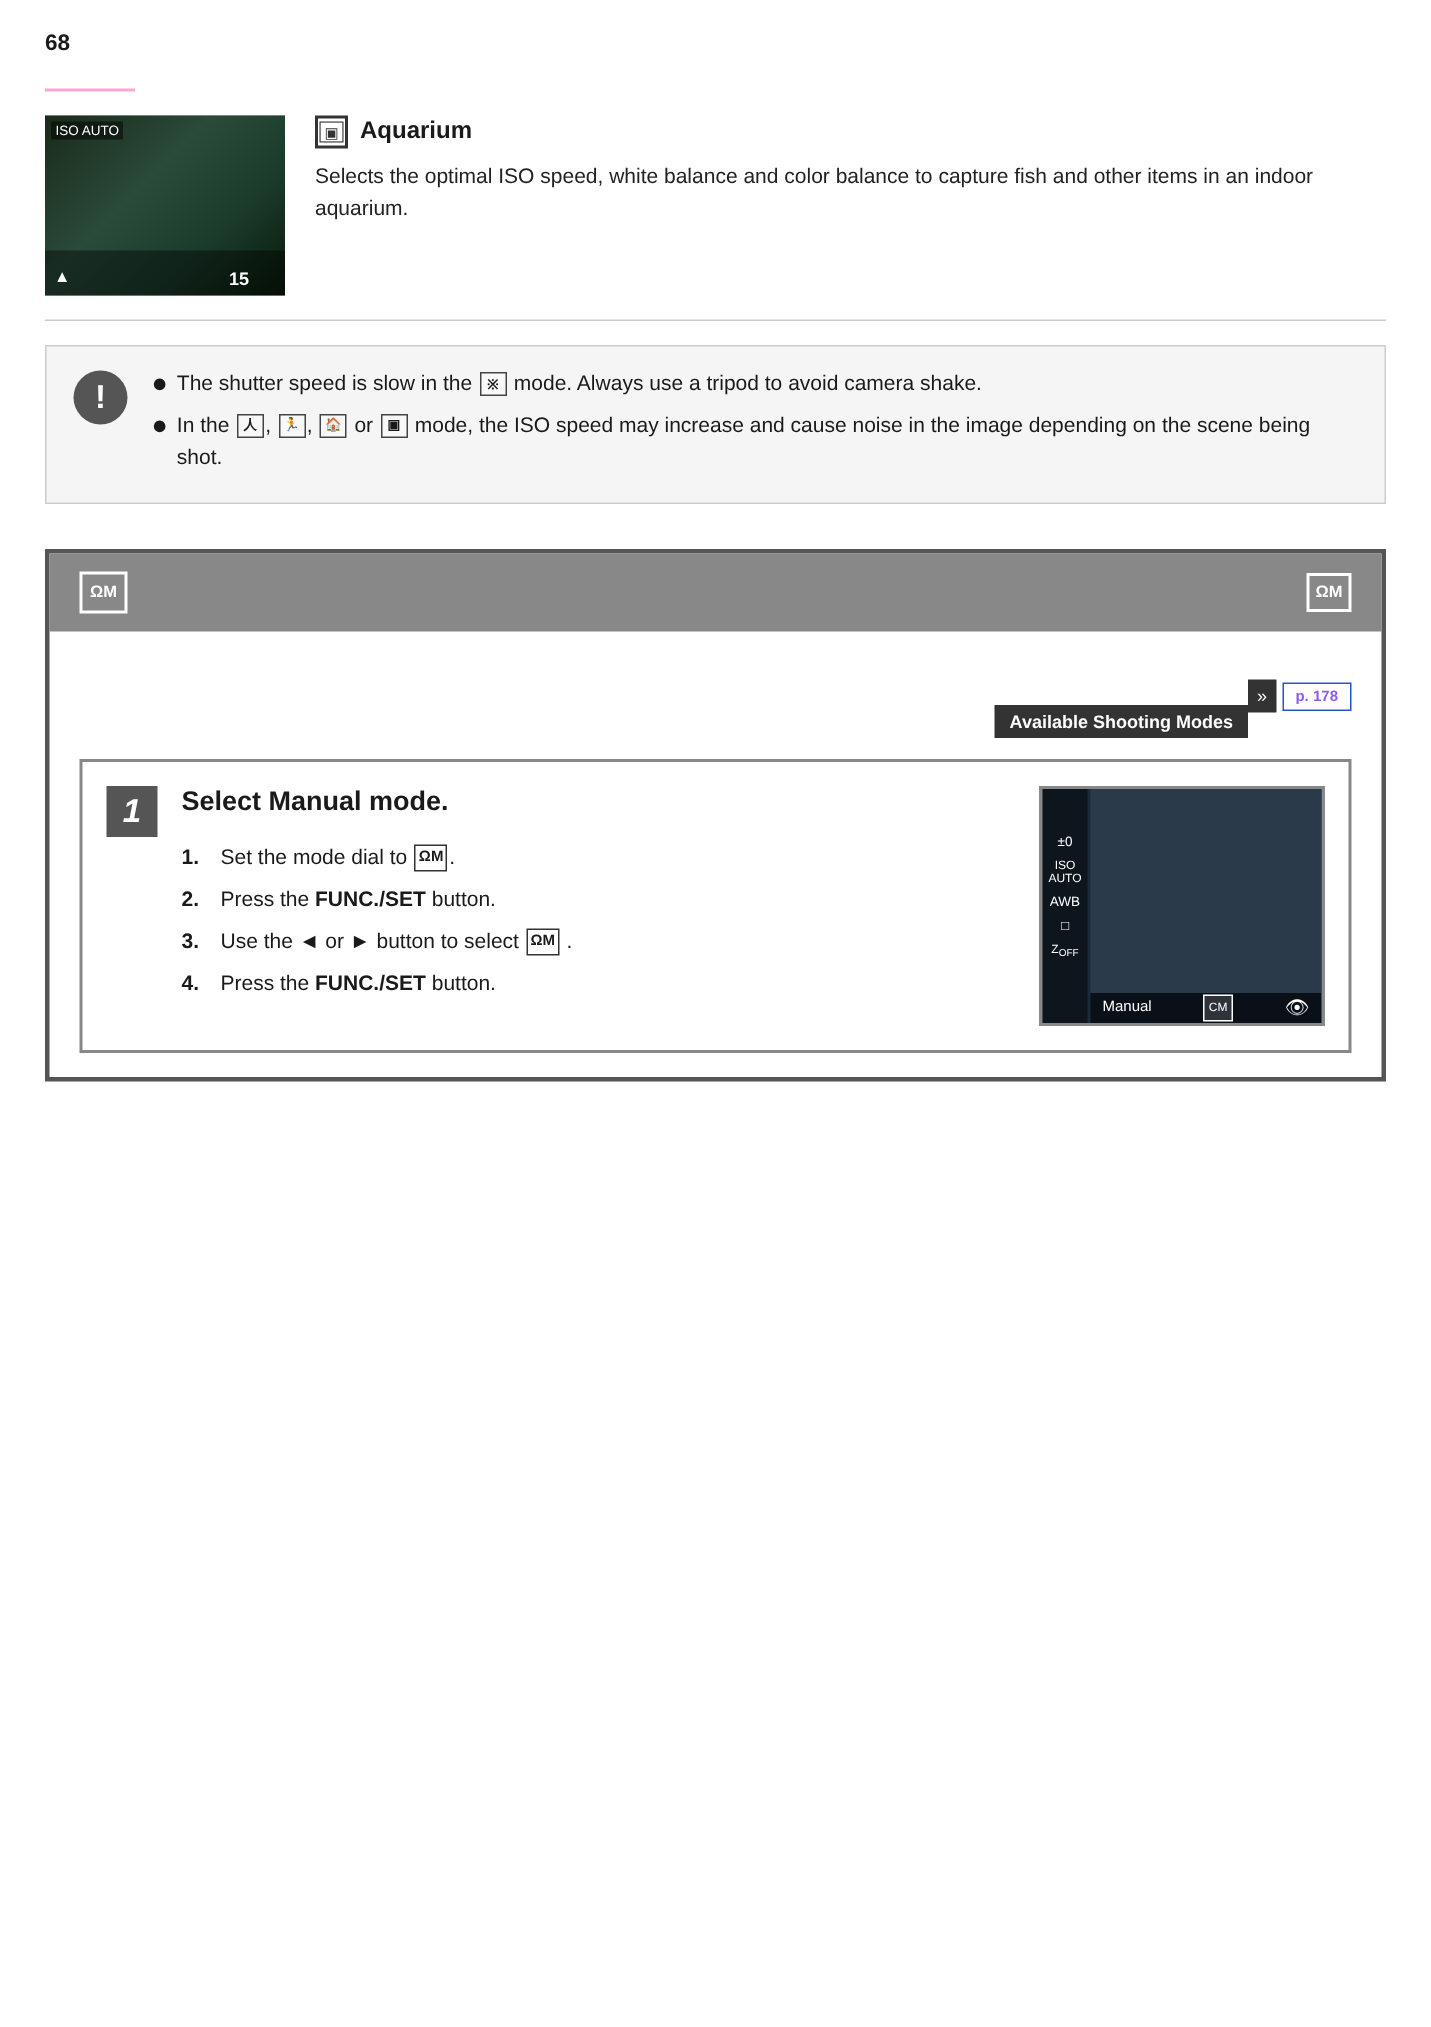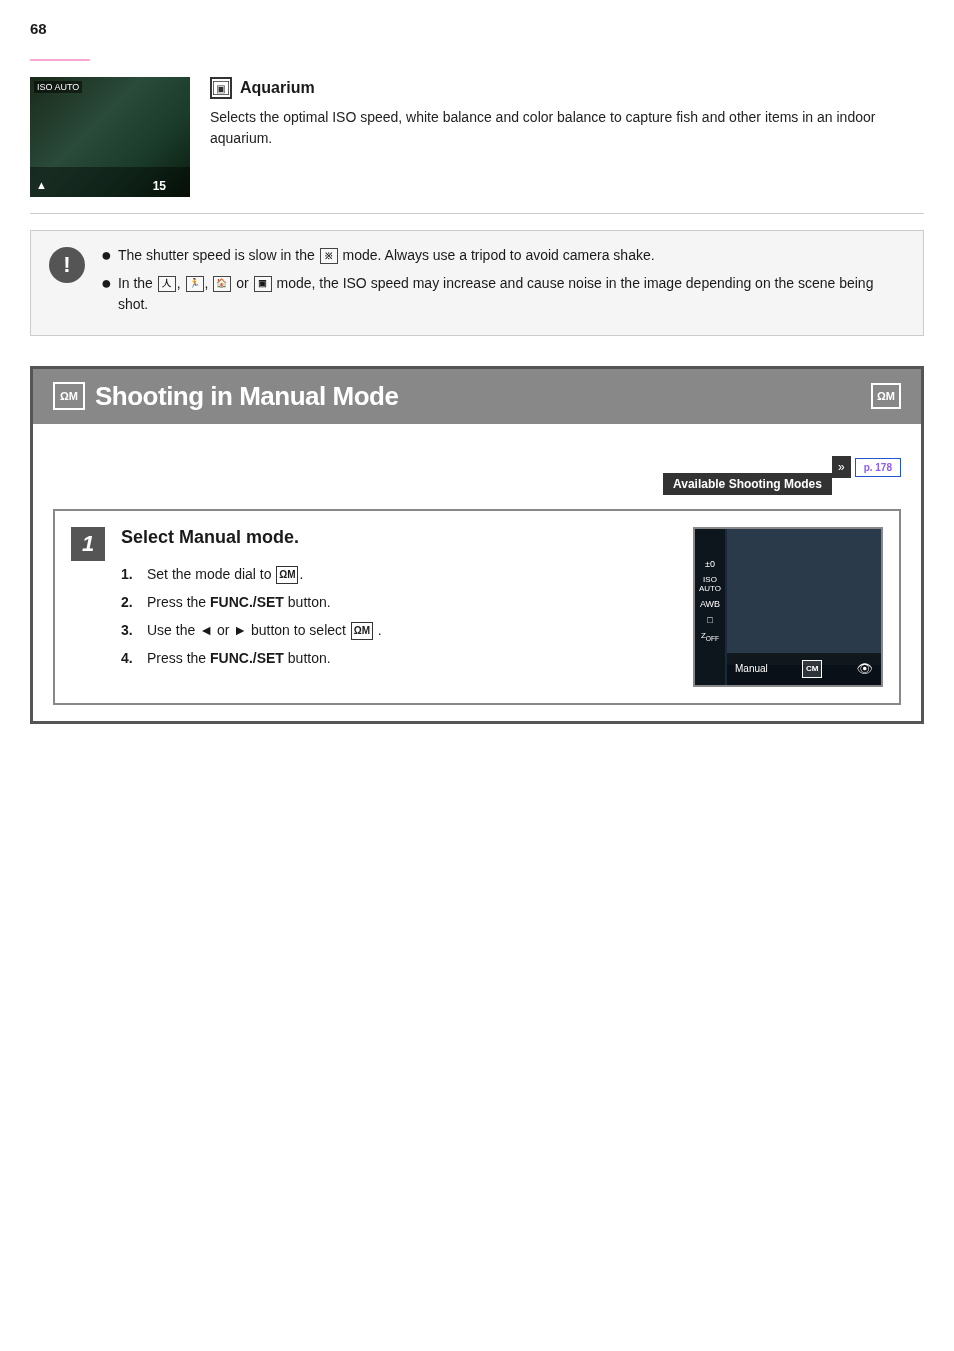--- a/index.html
+++ b/index.html
@@ -376,21 +376,21 @@
 
     .camera-main-area {
       position: absolute;
       left: 32px; right: 0; top: 0; bottom: 20px;
       background: #2a3a4a;
     }
 
     .camera-bottom-bar {
       position: absolute;
       bottom: 0; left: 32px; right: 0;
-      height: 32px;
+      height: 20px;
       background: rgba(0,0,0,0.6);
       display: flex;
       align-items: center;
       justify-content: space-between;
       padding: 0 8px;
     }
 
     .camera-manual-label {
       font-size: 10px;
       color: #fff;
@@ -484,21 +484,20 @@
     </div>
   </div>
 
   <div class="manual-section">
 
     <div class="manual-header">
       <div class="manual-header-left">
         <div class="manual-mode-icon">
           <span style="font-size:11px; font-weight:bold; color:#fff;">ΩM</span>
         </div>
-        <span class="manual-title">Shooting in Manual Mode</span>
       </div>
       <div class="manual-header-icon">
         <span style="font-size:11px; font-weight:bold; color:#fff;">ΩM</span>
       </div>
     </div>
 
     <div class="manual-body">
 
       <div class="available-modes-row">
         <div class="available-modes-badge">
@@ -574,21 +573,21 @@
               <span class="camera-left-item">AWB</span>
               <span class="camera-left-item">□</span>
               <span class="camera-left-item" style="font-size:8px;">Z<sub>OFF</sub></span>
             </div>
 
             <div class="camera-main-area"></div>
 
             <div class="camera-bottom-bar">
               <span class="camera-manual-label">Manual</span>
               <div class="camera-mode-icon">
-                <span style="font-size:8px; color:#fff; font-weight:bold;">CM</span>
+                <span style="font-size:8px; color:#fff; font-weight:normal;">CM</span>
               </div>
               <span class="camera-extra-icon">👁</span>
             </div>
           </div>
         </div>
 
       </div>
     </div>
   </div>
 

